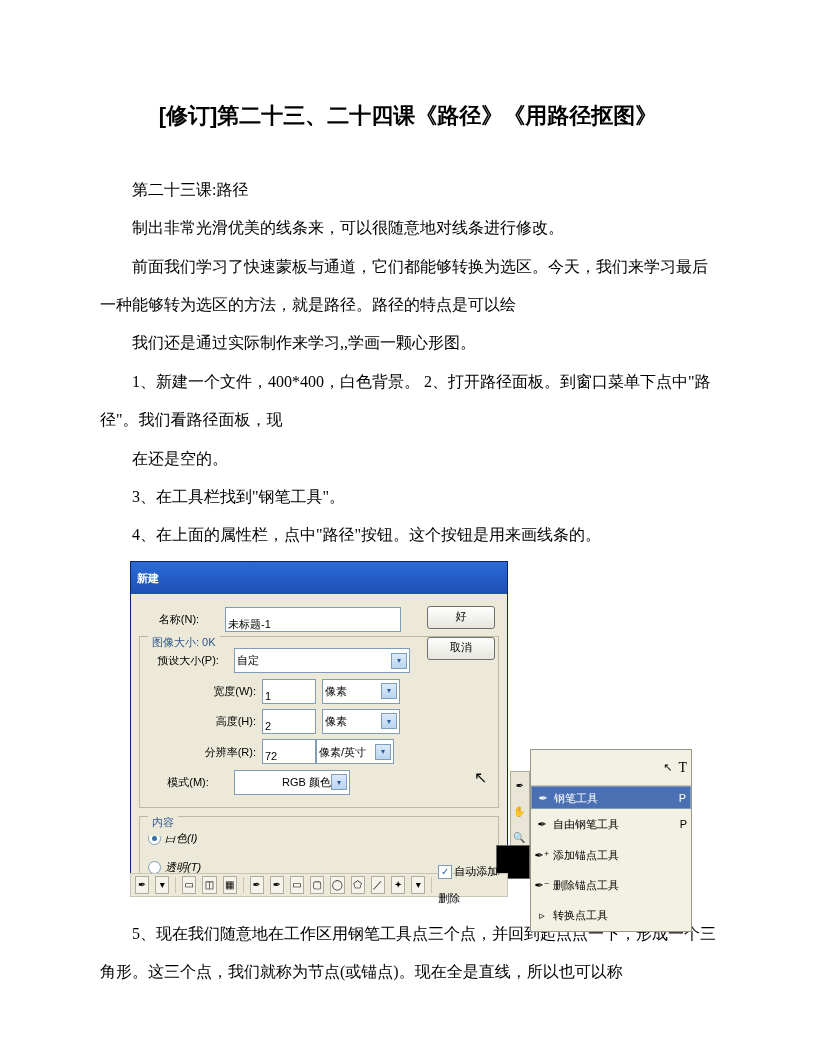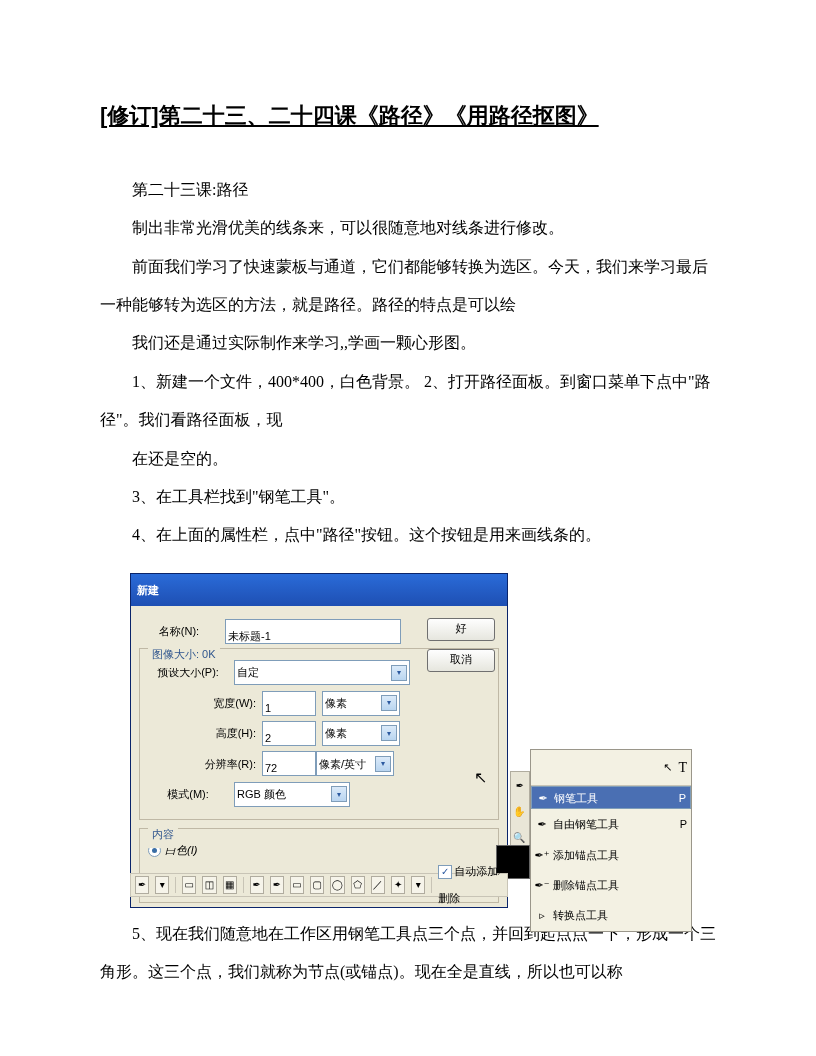--- a/index.html
+++ b/index.html
@@ -9,44 +9,43 @@
     background: #fff;
     width: 816px;
   }
   .page {
     padding: 90px 100px 60px 100px;
     font-size: 16px;
     color: #000;
     line-height: 2.4;
   }
   .title {
-    text-align: left;
+    text-align: center;
     font-family: "SimHei", "黑体", sans-serif;
     font-weight: bold;
     font-size: 22px;
     margin-bottom: 28px;
-    text-decoration: underline;
   }
   .para {
     text-indent: 2em;
     margin: 0;
   }
 
   
   .composite {
     position: relative;
     width: 562px;
     height: 336px;
     margin: 6px 0 18px 30px;
   }
 
   
   .dlg {
     position: absolute;
-    left: 0; top: 12px;
+    left: 0; top: 0;
     width: 376px;
     background: #ece9d8;
     border: 1px solid #0a246a;
     font-family: Tahoma, "SimSun", sans-serif;
     font-size: 11px;
     color: #000;
   }
   .dlg-title {
     background: linear-gradient(#2a6bd8,#1e4fb3);
     color: #fff;
@@ -230,21 +229,21 @@
             <span class="lbl-s">分辨率(R):</span>
             <div class="inp" style="width:48px;">72</div>
             <div class="sel" style="width:72px; ">
               <span>像素/英寸</span>
               <span class="dd">▾</span>
             </div>
           </div>
 
           <div class="row">
             <span class="lbl">模式(M):</span>
-            <div class="sel" style="width:110px;">
+            <div class="sel" style="width:110px;justify-content:flex-end;">
               <span>RGB 颜色</span>
               <span class="dd">▾</span>
             </div>
           </div>
         </div>
 
         <div class="fieldset" style="margin-top:8px;">
           <span class="legend">内容</span>
           <div class="radio">
             <span class="radio-dot on"></span>

